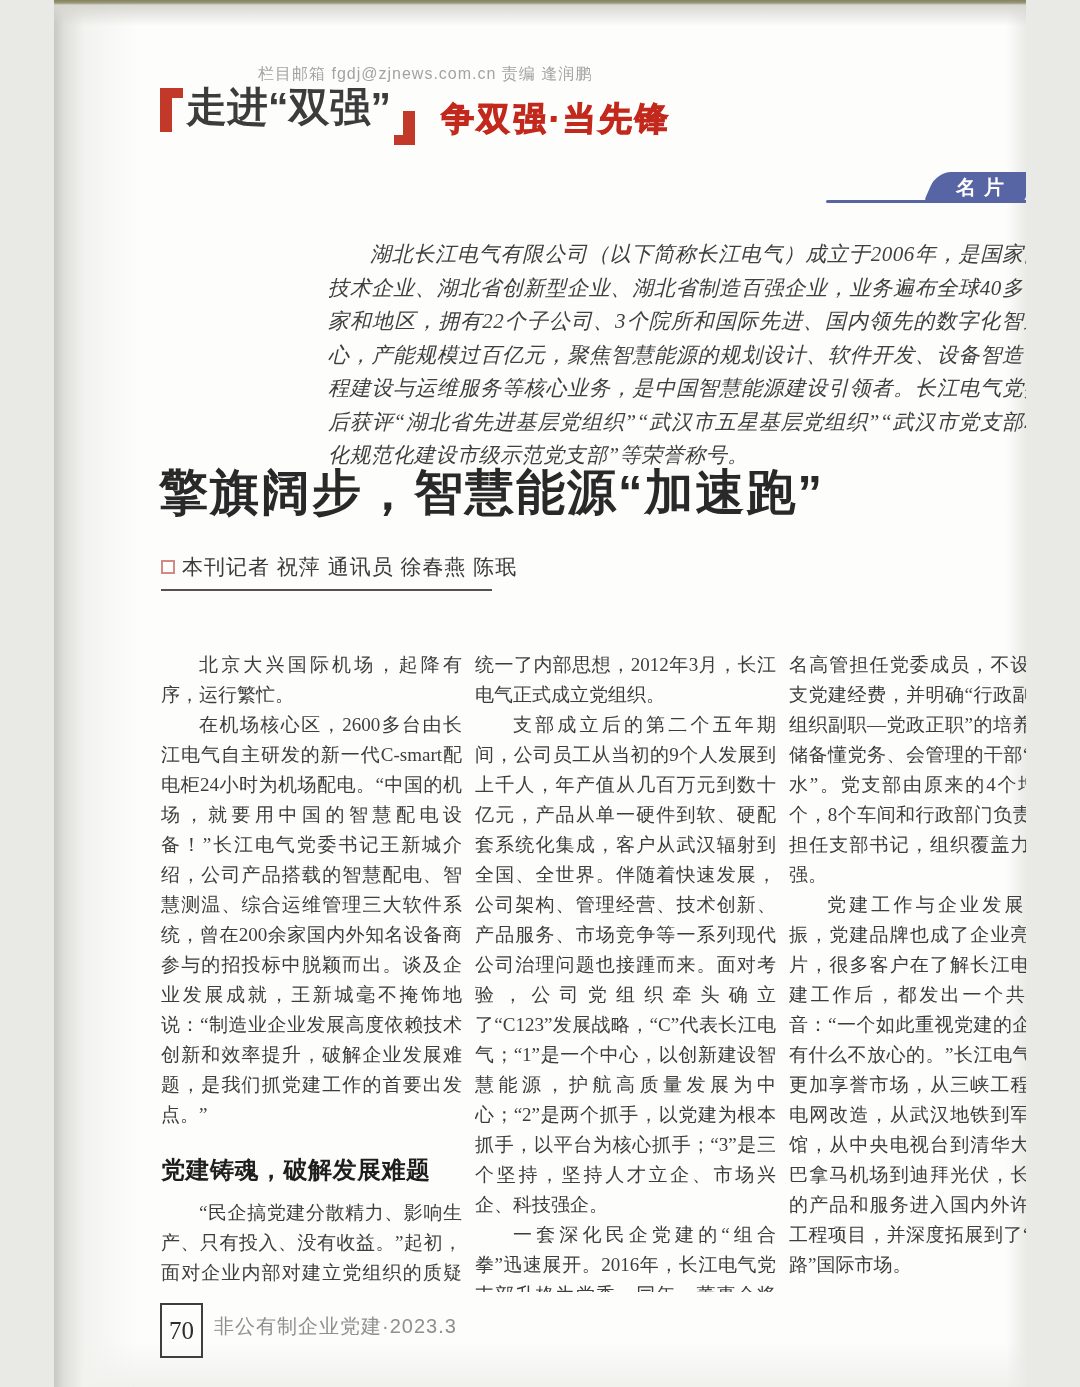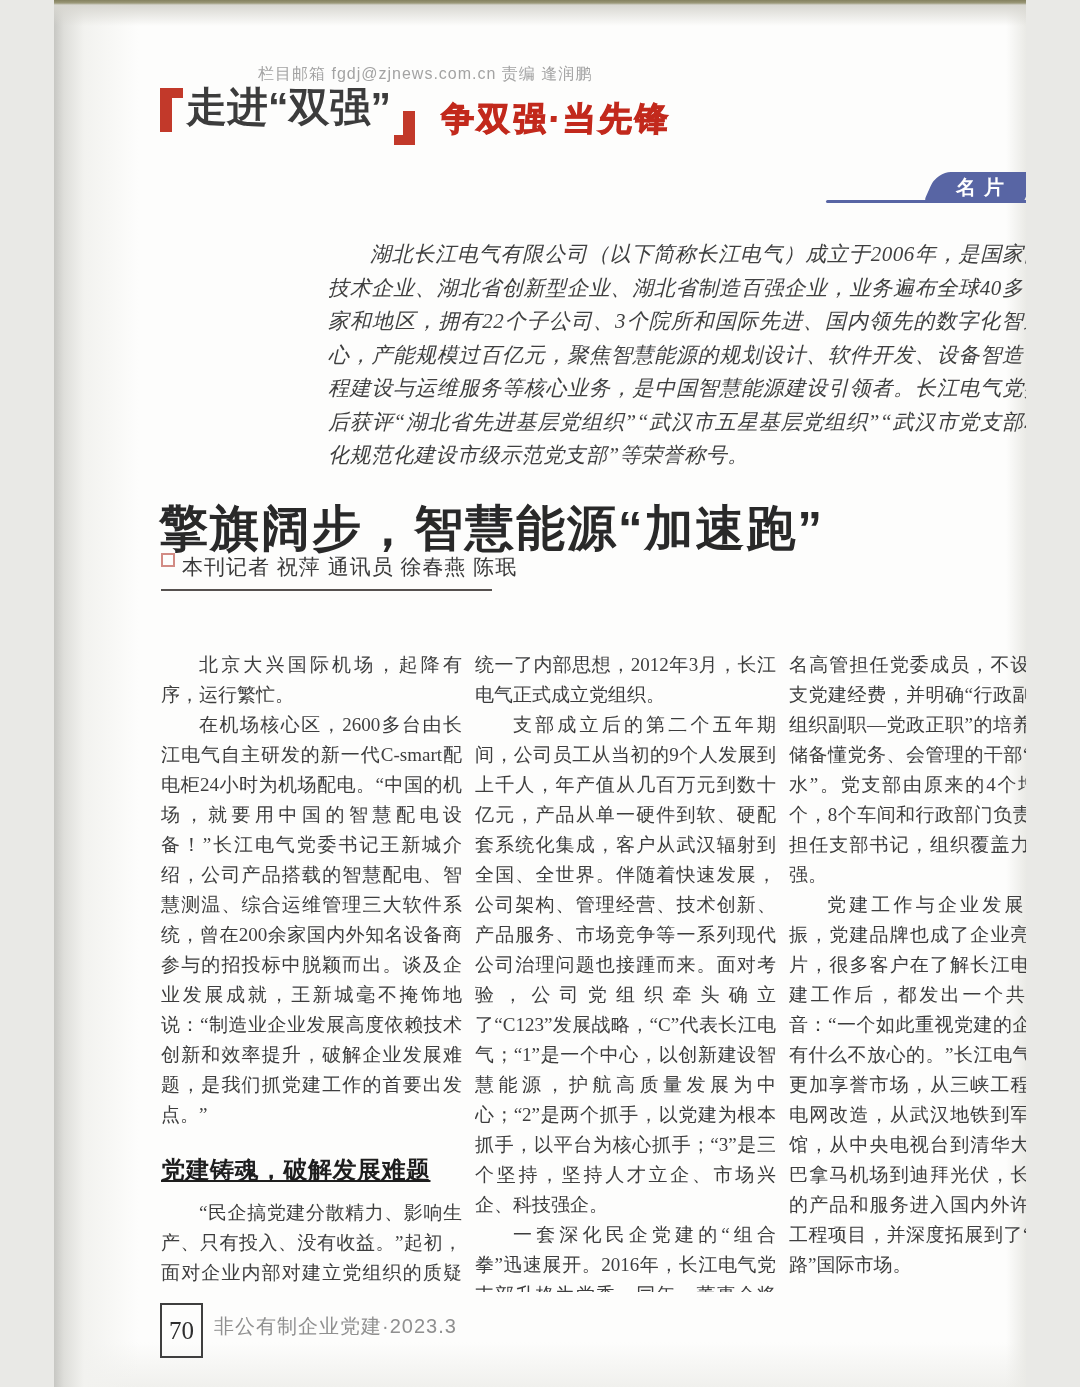--- a/index.html
+++ b/index.html
@@ -33,35 +33,35 @@
                line-height:31px; text-align:center; letter-spacing:8px; padding-left:8px; }
   .card-ring { position:absolute; left:979px; top:193px; width:12px; height:12px; border:4px solid #5865a4;
                background:#fff; border-radius:50%; box-shadow:1px 2px 2px rgba(0,0,0,.25); }
 
   .card-text { position:absolute; left:258px; top:222px; width:739px; margin:16px;
                font-family:"Liberation Serif","DejaVu Serif",serif;
                font-size:21px; line-height:33.5px; letter-spacing:.5px;
                color:#3f3f3f; text-align:justify; text-indent:2em;font-style:italic; }
 
   
-  .title { position:absolute; left:105px; top:496px; margin:0; font-size:49px; font-weight:800;
+  .title { position:absolute; left:105px; top:460px; margin:0; font-size:49px; font-weight:800;
            letter-spacing:2px; color:#292929; }
-  .byline { position:absolute; left:107px; top:553px; display:flex; align-items:flex-start;
+  .byline { position:absolute; left:107px; top:553px; display:flex; align-items:center;
             font-size:21px; color:#3a3a3a; letter-spacing:1px; }
   .byline-square { width:14px; height:14px; border:2px solid #d28b84; margin-right:7px; flex:0 0 auto; }
   .byline-rule { position:absolute; left:107px; top:589px; width:331px; height:2px; background:#56514f; }
 
   
   .columns { position:absolute; left:107px; top:650px; width:929px; height:642px;
              display:flex; gap:13px; overflow:hidden; }
   .col { flex:0 0 301px; width:301px; overflow:hidden; }
   .para { margin:0; font-family:"Liberation Serif","DejaVu Serif",serif;
           font-size:19px; line-height:30px; color:#3d3d3d; text-align:justify; }
   .para.indent { text-indent:2em; }
-  .col-heading { margin:24px 0 12px; font-size:24px; font-weight:700; color:#1e1e1e; letter-spacing:.5px;text-decoration:underline; }
+  .col-heading { margin:24px 0 12px; font-size:24px; font-weight:700; color:#1e1e1e; letter-spacing:.5px; }
 
   
   .pageno  { position:absolute; left:106px; top:1303px; display:inline-block; border:2px solid #3f3f3f;
              font-family:"Liberation Serif","DejaVu Serif",serif; font-size:25px; line-height:1;
              padding:13px 7px; color:#2e2e2e; }
   .journal { position:absolute; left:160px; top:1313px; font-size:20px; color:#8f8f8f; letter-spacing:1px; }
 </style>
 </head>
 <body>
 

